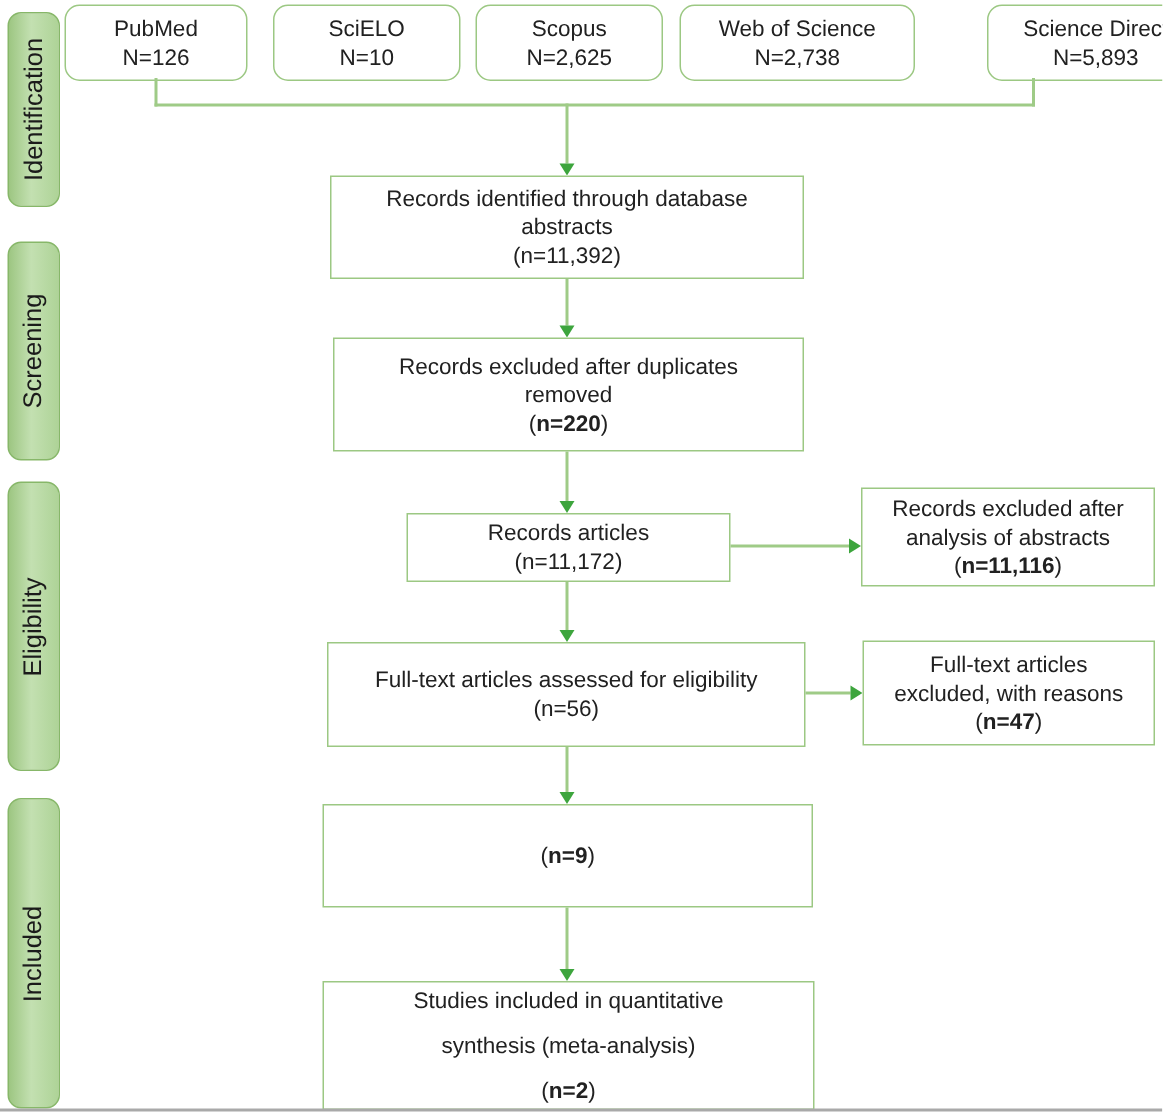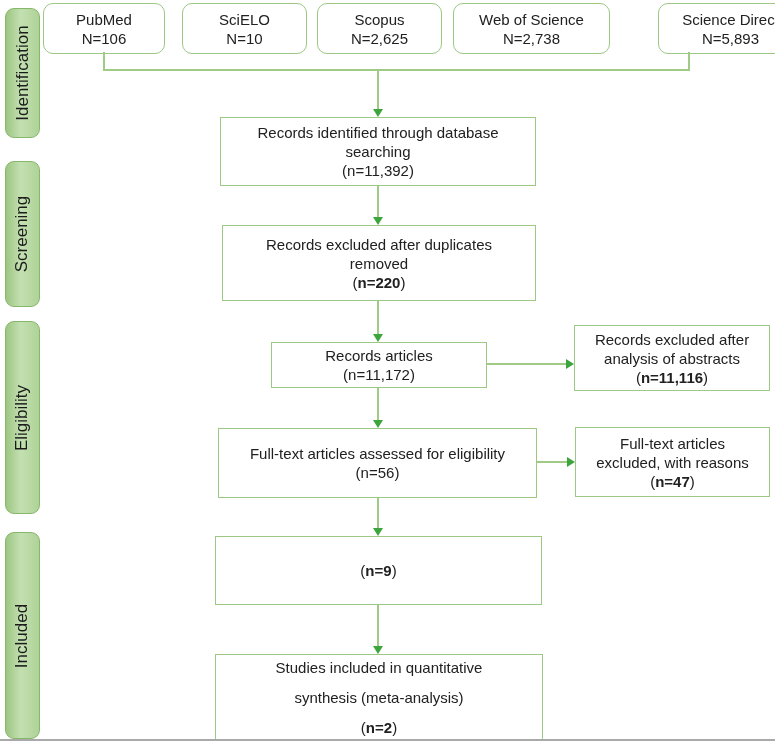--- a/index.html
+++ b/index.html
@@ -74,21 +74,21 @@
   </div>
   <div class="stage" style="left:5px;top:321px;height:191px;">
     <span>Eligibility</span>
   </div>
   <div class="stage" style="left:5px;top:532px;height:205px;">
     <span>Included</span>
   </div>
 
   <div class="source" style="left:43px;width:120px;">
     <div>PubMed</div>
-    <div>N=106</div>
+    <div>N=126</div>
   </div>
   <div class="source" style="left:182px;width:123px;">
     <div>SciELO</div>
     <div>N=10</div>
   </div>
   <div class="source" style="left:317px;width:123px;">
     <div>Scopus</div>
     <div>N=2,625</div>
   </div>
   <div class="source" style="left:453px;width:155px;">
@@ -101,21 +101,21 @@
   </div>
 
   <div class="vline" style="left:103px;top:52px;height:19px;"></div>
   <div class="vline" style="left:688px;top:52px;height:19px;"></div>
   <div class="hline" style="left:103px;top:69px;width:587px;"></div>
   <div class="vline" style="left:377px;top:69px;height:40px;"></div>
   <div class="arrow-down" style="left:373px;top:109px;"></div>
 
   <div class="box" style="left:220px;top:117px;width:316px;height:69px;">
     <div>Records identified through database</div>
-    <div>searching</div>
+    <div>abstracts</div>
     <div>(n=11,392)</div>
   </div>
 
   <div class="vline" style="left:377px;top:186px;height:31px;"></div>
   <div class="arrow-down" style="left:373px;top:217px;"></div>
 
   <div class="box" style="left:222px;top:225px;width:314px;height:76px;">
     <div>Records excluded after duplicates</div>
     <div>removed</div>
     <div><span>(</span><span class="b">n=220</span><span>)</span></div>

